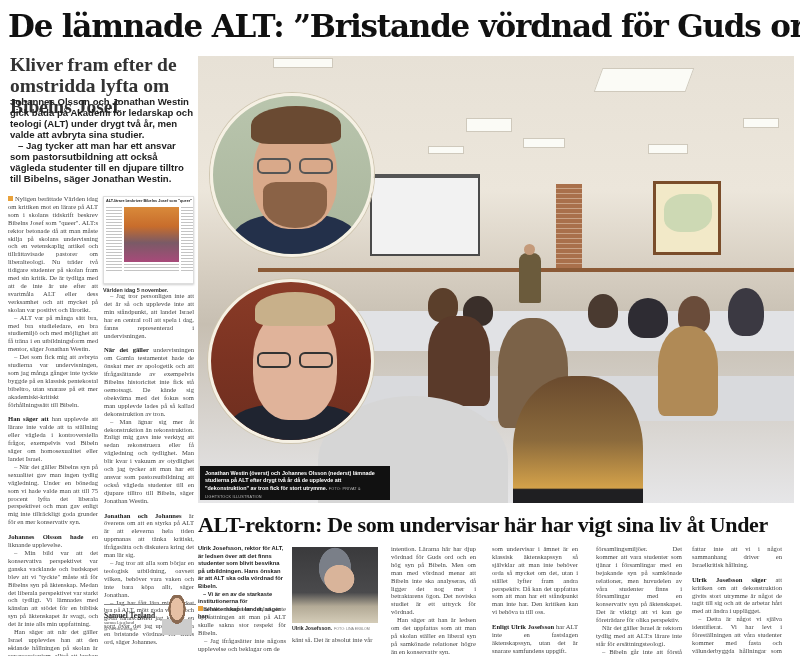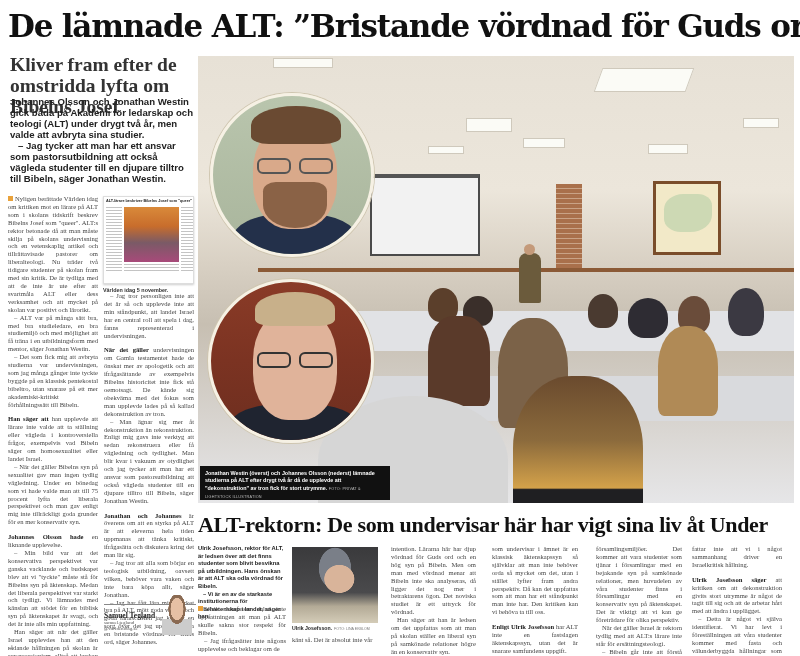--- a/index.html
+++ b/index.html
@@ -118,21 +118,21 @@
 </style>
 </head>
 <body>
 
 <h1 class="headline">De lämnade ALT: ”Bristande vördnad för Guds ord”</h1>
 
 <h2 class="subhead">Kliver fram efter de omstridda lyfta om Bibelns Josef</h2>
 
 <div class="ingress">
   <p>Johannes Olsson och Jonathan Westin gick båda på Akademi för ledarskap och teologi (ALT) under drygt två år, men valde att avbryta sina studier.</p>
-  <p>– Jag tycker att man har ett ansvar som pastorsutbildning att också vägleda studenter till en djupare tilltro till Bibeln, säger Jonathan Westin.</p>
+  <p>– Jag tycker att man har ett ansvar som pastorsutbildning att också vägleda studenter till en djupare tilltro till Bibelns, säger Jonathan Westin.</p>
 </div>
 
 <div class="col col1">
   <p><span class="bullet"></span><span>Nyligen berättade Världen idag om kritiken mot en lärare på ALT som i skolans tidskrift beskrev Bibelns Josef som "queer". ALT:s rektor betonade då att man måste skilja på skolans undervisning och en vetenskaplig artikel och tillrättavisade pastorer om liberalteologi. Nu träder två tidigare studenter på skolan fram med sin kritik. De är tydliga med att de inte är ute efter att svartmåla ALT eller dess verksamhet och att mycket på skolan var positivt och lärorikt.</span></p>
   <p class="ind">– ALT var på många sätt bra, med bra studieledare, en bra studiemiljö och med möjlighet att få träna i en utbildningsform med mentor, säger Jonathan Westin.</p>
   <p class="ind">– Det som fick mig att avbryta studierna var undervisningen, som jag många gånger inte tyckte byggde på en klassisk pentekostal bibeltro, utan snarare på ett mer akademiskt-kritiskt förhållningssätt till Bibeln.</p>
   <p class="gap"><b>Han säger att</b><span> han upplevde att lärare inte valde att ta ställning eller vägleda i kontroversiella frågor, exempelvis vad Bibeln säger om homosexualitet eller landet Israel.</span></p>
   <p class="ind">– När det gäller Bibelns syn på sexualitet gav man ingen tydlig vägledning. Under en bönedag som vi hade valde man att till 75 procent lyfta det liberala perspektivet och man gav enligt mig inte tillräckligt goda grunder för en mer konservativ syn.</p>
   <p class="gap"><b>Johannes Olsson hade</b><span> en liknande upplevelse.</span></p>
   <p class="ind">– Min bild var att det konservativa perspektivet var ganska vacklande och budskapet blev att vi "tyckte" måste stå för Bibelns syn på äktenskap. Medan det liberala perspektivet var starkt och tydligt. Vi lämnades med känslan att stödet för en biblisk syn på äktenskapet är svagt, och det är inte alls min uppfattning.</p>

